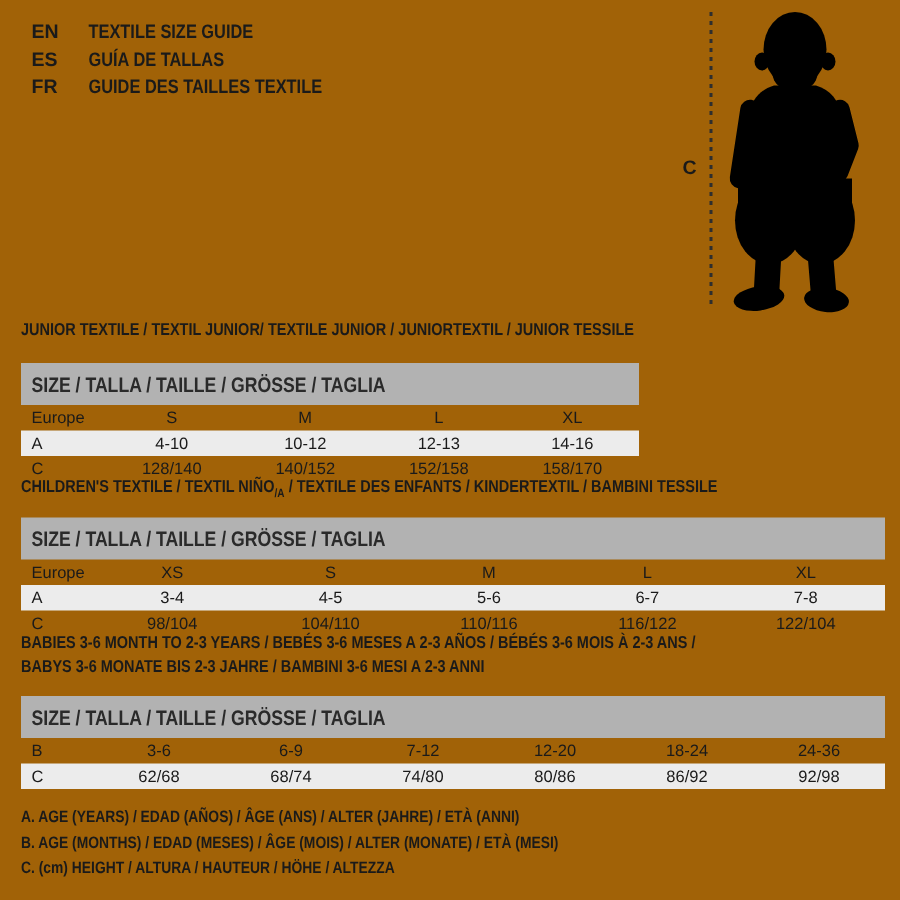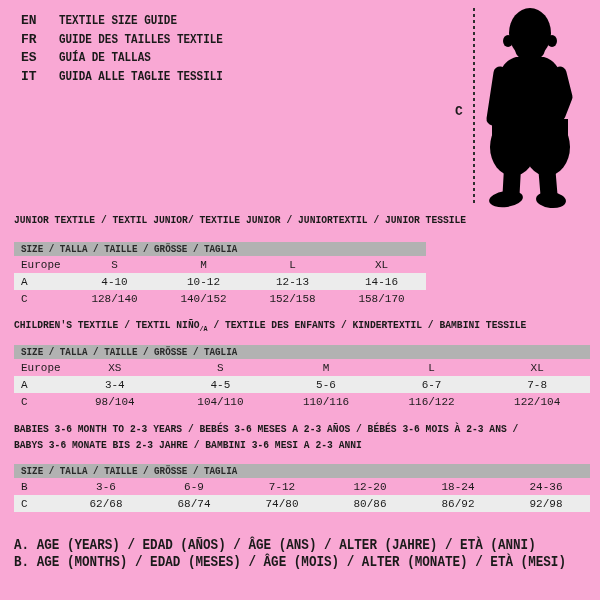--- a/index.html
+++ b/index.html
@@ -1,73 +1,69 @@
 <!DOCTYPE html>
 <html><head>
 <meta charset="utf-8">
 <style>
   html,body{margin:0;padding:0;background:#fff;}
   #canvas{
-    position:relative;width:600px;height:600px;background:#f9a8d4;overflow:hidden;
-    font-family:Liberation Mono, monospace;color:#1a1a1a;
+    position:relative;width:600px;height:600px;background:#a16207;overflow:hidden;
+    font-family:Liberation Sans, sans-serif;color:#1a1a1a;
   }
   .cond{display:inline-block;transform:scaleX(0.84);transform-origin:0 0;white-space:nowrap;}
 
   
   .lang-block{position:absolute;left:21px;top:11px;}
   .lang-row{display:flex;height:18.7px;align-items:center;font-weight:700;font-size:13px;}
   .lang-code{width:38px;flex:0 0 38px;}
 
   
   .fig-line{position:absolute;left:473px;top:8px;width:2px;height:198px;
     background:repeating-linear-gradient(to bottom,#2e2e2e 0 3px,transparent 3px 6px);}
   .fig-label{position:absolute;left:455px;top:104px;font-weight:700;font-size:13px;}
   .baby{position:absolute;left:482px;top:7px;}
 
   
   .sec-title{position:absolute;font-weight:700;font-size:11.5px;line-height:16px;}
 
   
   .size-table{position:absolute;}
-  .bar{height:14px;background:#b2b2b2;display:flex;align-items:center;
-       padding-left:7px;font-size:11px;font-weight:700;color:#2a2a2a;box-sizing:border-box;}
+  .bar{height:28px;background:#b2b2b2;display:flex;align-items:center;
+       padding-left:7px;font-size:14px;font-weight:700;color:#2a2a2a;box-sizing:border-box;}
   .trow{display:flex;align-items:center;height:17px;font-size:11px;}
   .trow.alt{background:#ececec;}
   .lbl{padding-left:7px;box-sizing:border-box;flex:0 0 auto;}
   .t1 .lbl{width:56px;}
   .t2 .lbl,.t3 .lbl{width:48px;}
   .cell{flex:1;text-align:center;}
 
   
   .notes{position:absolute;left:14px;top:537px;}
-  .note-line{height:17px;font-weight:700;font-size:15px;line-height:17px;}
+  .note-line{height:17px;font-weight:700;font-size:11px;line-height:17px;}
 
   .subscr{vertical-align:sub;font-size:8px;}
 </style>
 </head>
 <body>
 
 <div id="canvas">
 
   <div class="lang-block">
     <div class="lang-row">
       <span class="lang-code">EN</span>
       <span class="cond">TEXTILE SIZE GUIDE</span>
     </div>
     <div class="lang-row">
-      <span class="lang-code">FR</span>
-      <span class="cond">GUIDE DES TAILLES TEXTILE</span>
-    </div>
-    <div class="lang-row">
       <span class="lang-code">ES</span>
       <span class="cond">GUÍA DE TALLAS</span>
     </div>
     <div class="lang-row">
-      <span class="lang-code">IT</span>
-      <span class="cond">GUIDA ALLE TAGLIE TESSILI</span>
+      <span class="lang-code">FR</span>
+      <span class="cond">GUIDE DES TAILLES TEXTILE</span>
     </div>
   </div>
 
   <div class="fig-line"></div>
   <div class="fig-label">C</div>
   <svg class="baby" width="96" height="202" viewBox="0 0 96 202" xmlns="http://www.w3.org/2000/svg">
     <g fill="#000000" stroke="none">
       <ellipse cx="48" cy="26" rx="21" ry="25"></ellipse>
       <ellipse cx="26" cy="34" rx="5" ry="6"></ellipse>
       <ellipse cx="70" cy="34" rx="5" ry="6"></ellipse>
@@ -170,15 +166,16 @@
       <span class="cell">74/80</span>
       <span class="cell">80/86</span>
       <span class="cell">86/92</span>
       <span class="cell">92/98</span>
     </div>
   </div>
 
   <div class="notes">
     <div class="note-line"><span class="cond">A. AGE (YEARS) / EDAD (AÑOS) / ÂGE (ANS) / ALTER (JAHRE) / ETÀ (ANNI)</span></div>
     <div class="note-line"><span class="cond">B. AGE (MONTHS) / EDAD (MESES) / ÂGE (MOIS) / ALTER (MONATE) / ETÀ (MESI)</span></div>
+    <div class="note-line"><span class="cond">C. (cm) HEIGHT / ALTURA / HAUTEUR / HÖHE / ALTEZZA</span></div>
   </div>
 
 </div>
 
 </body></html>

